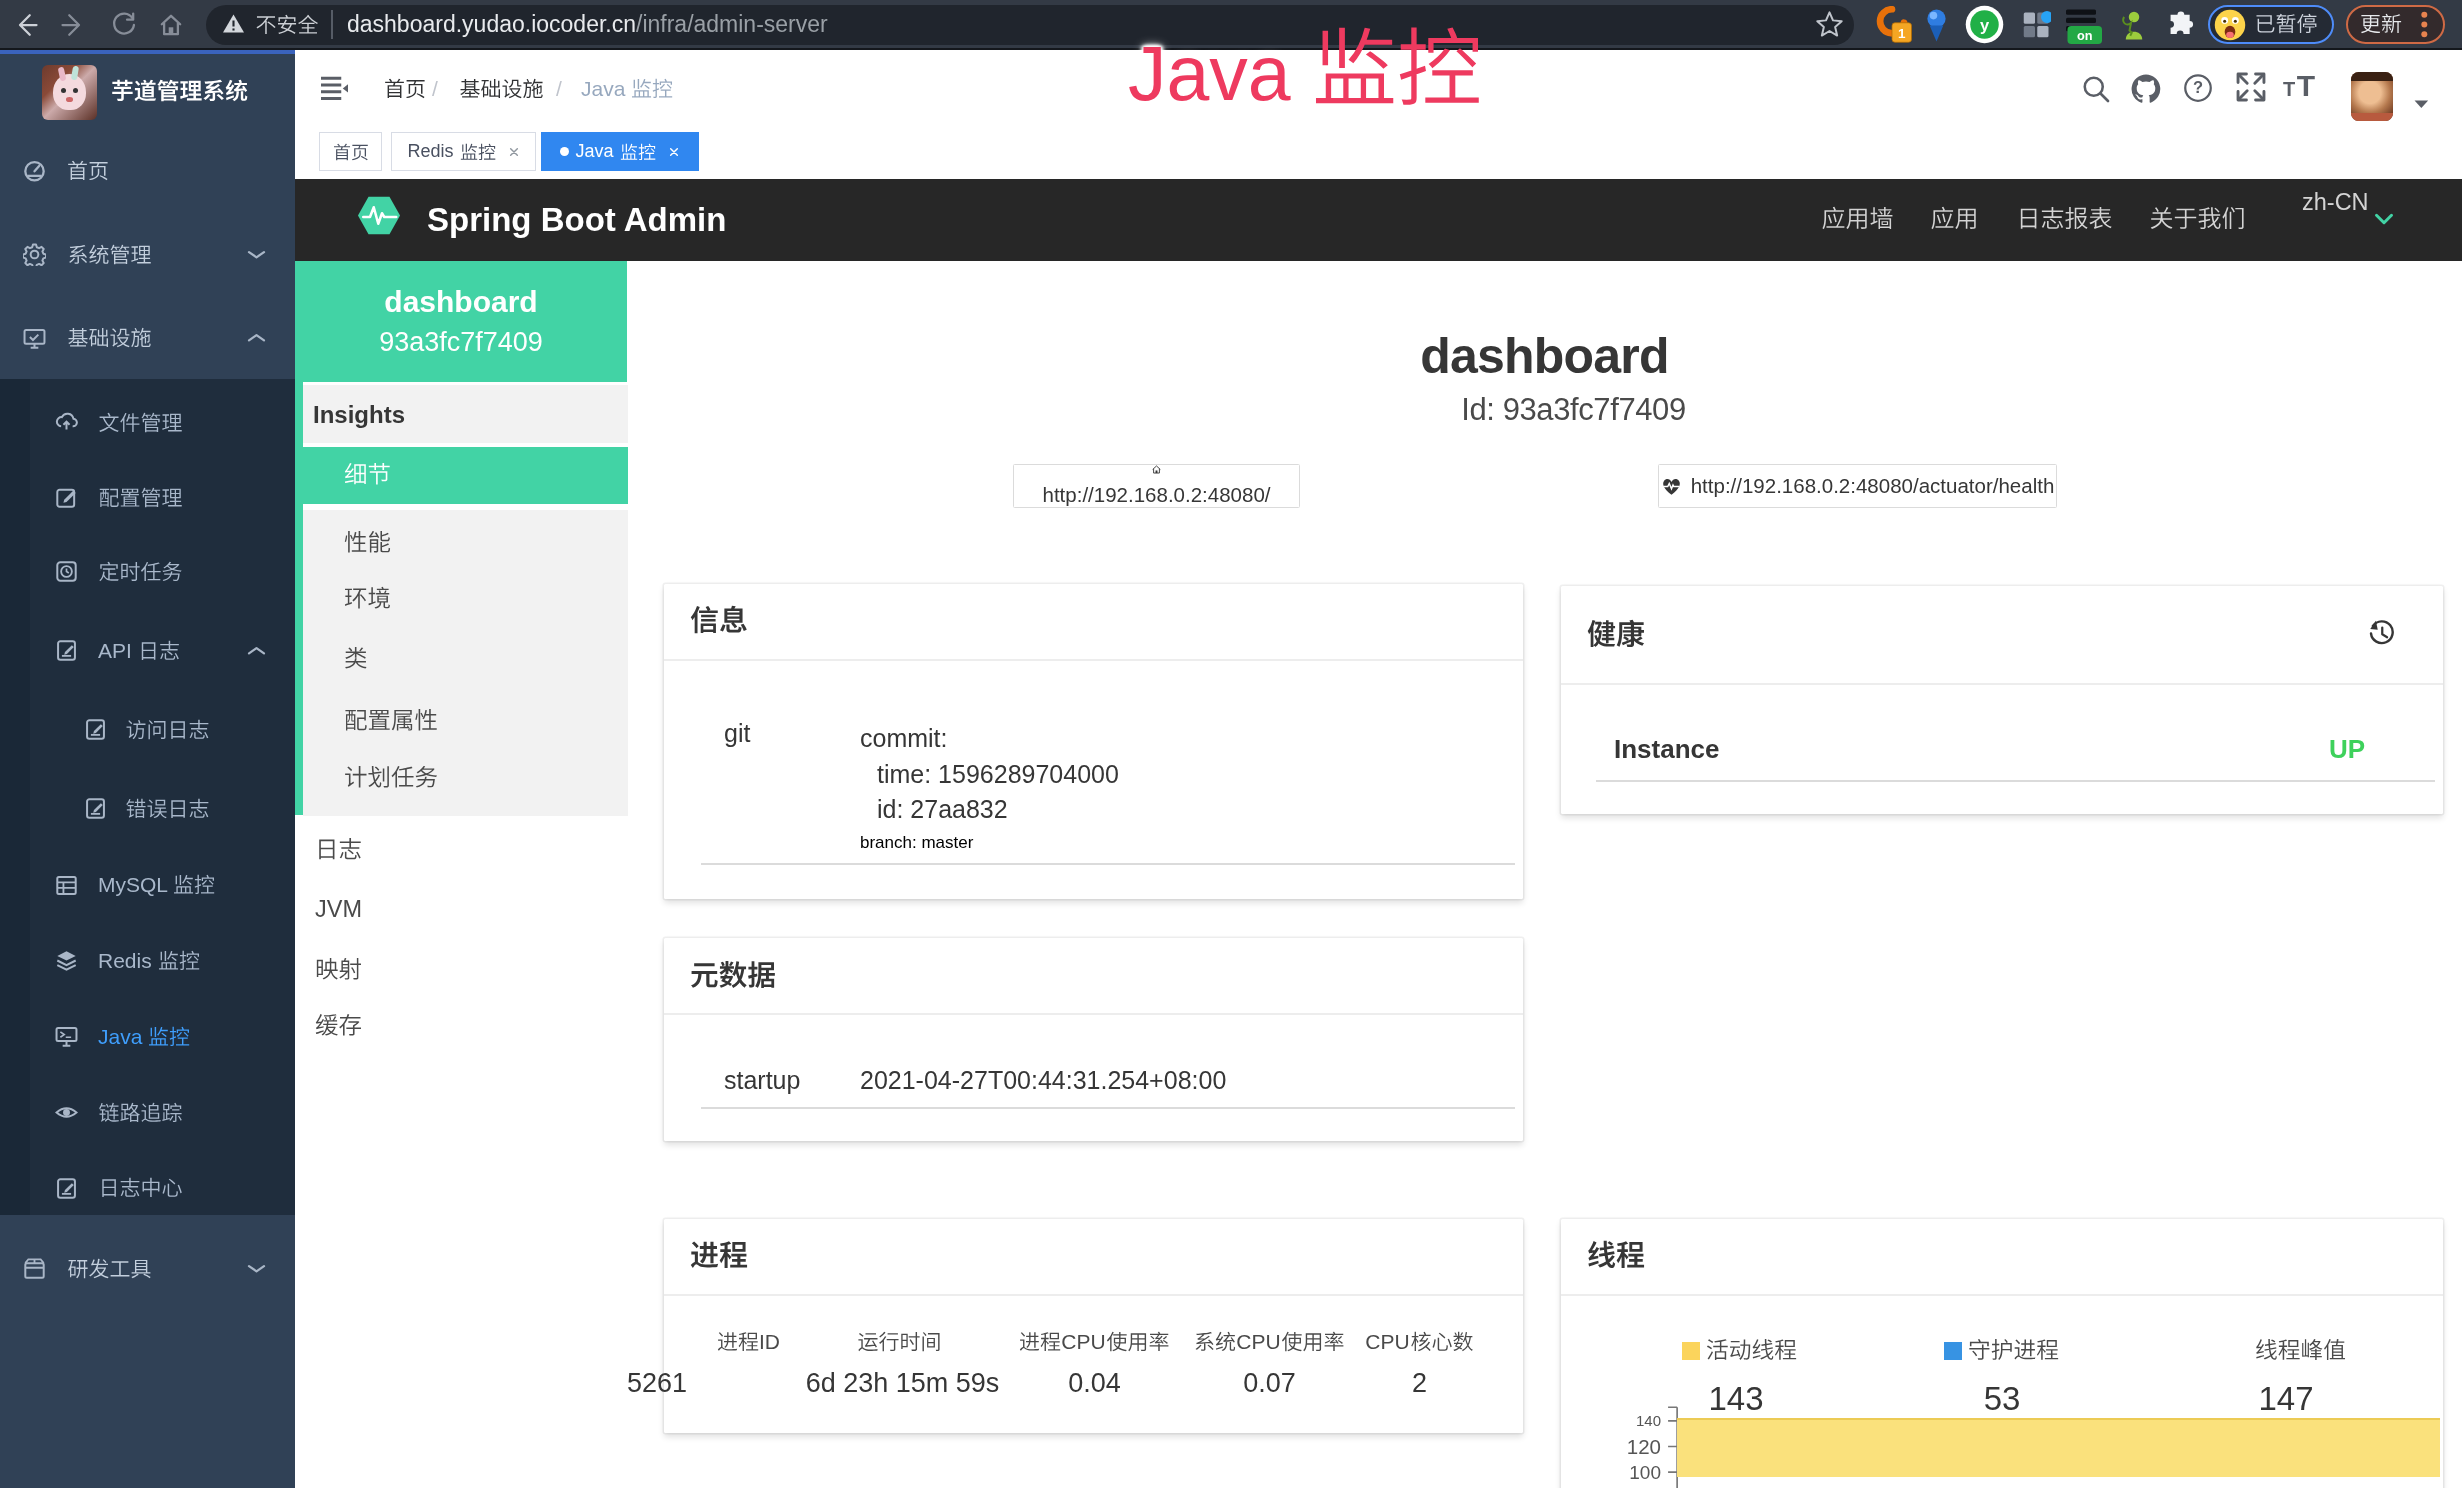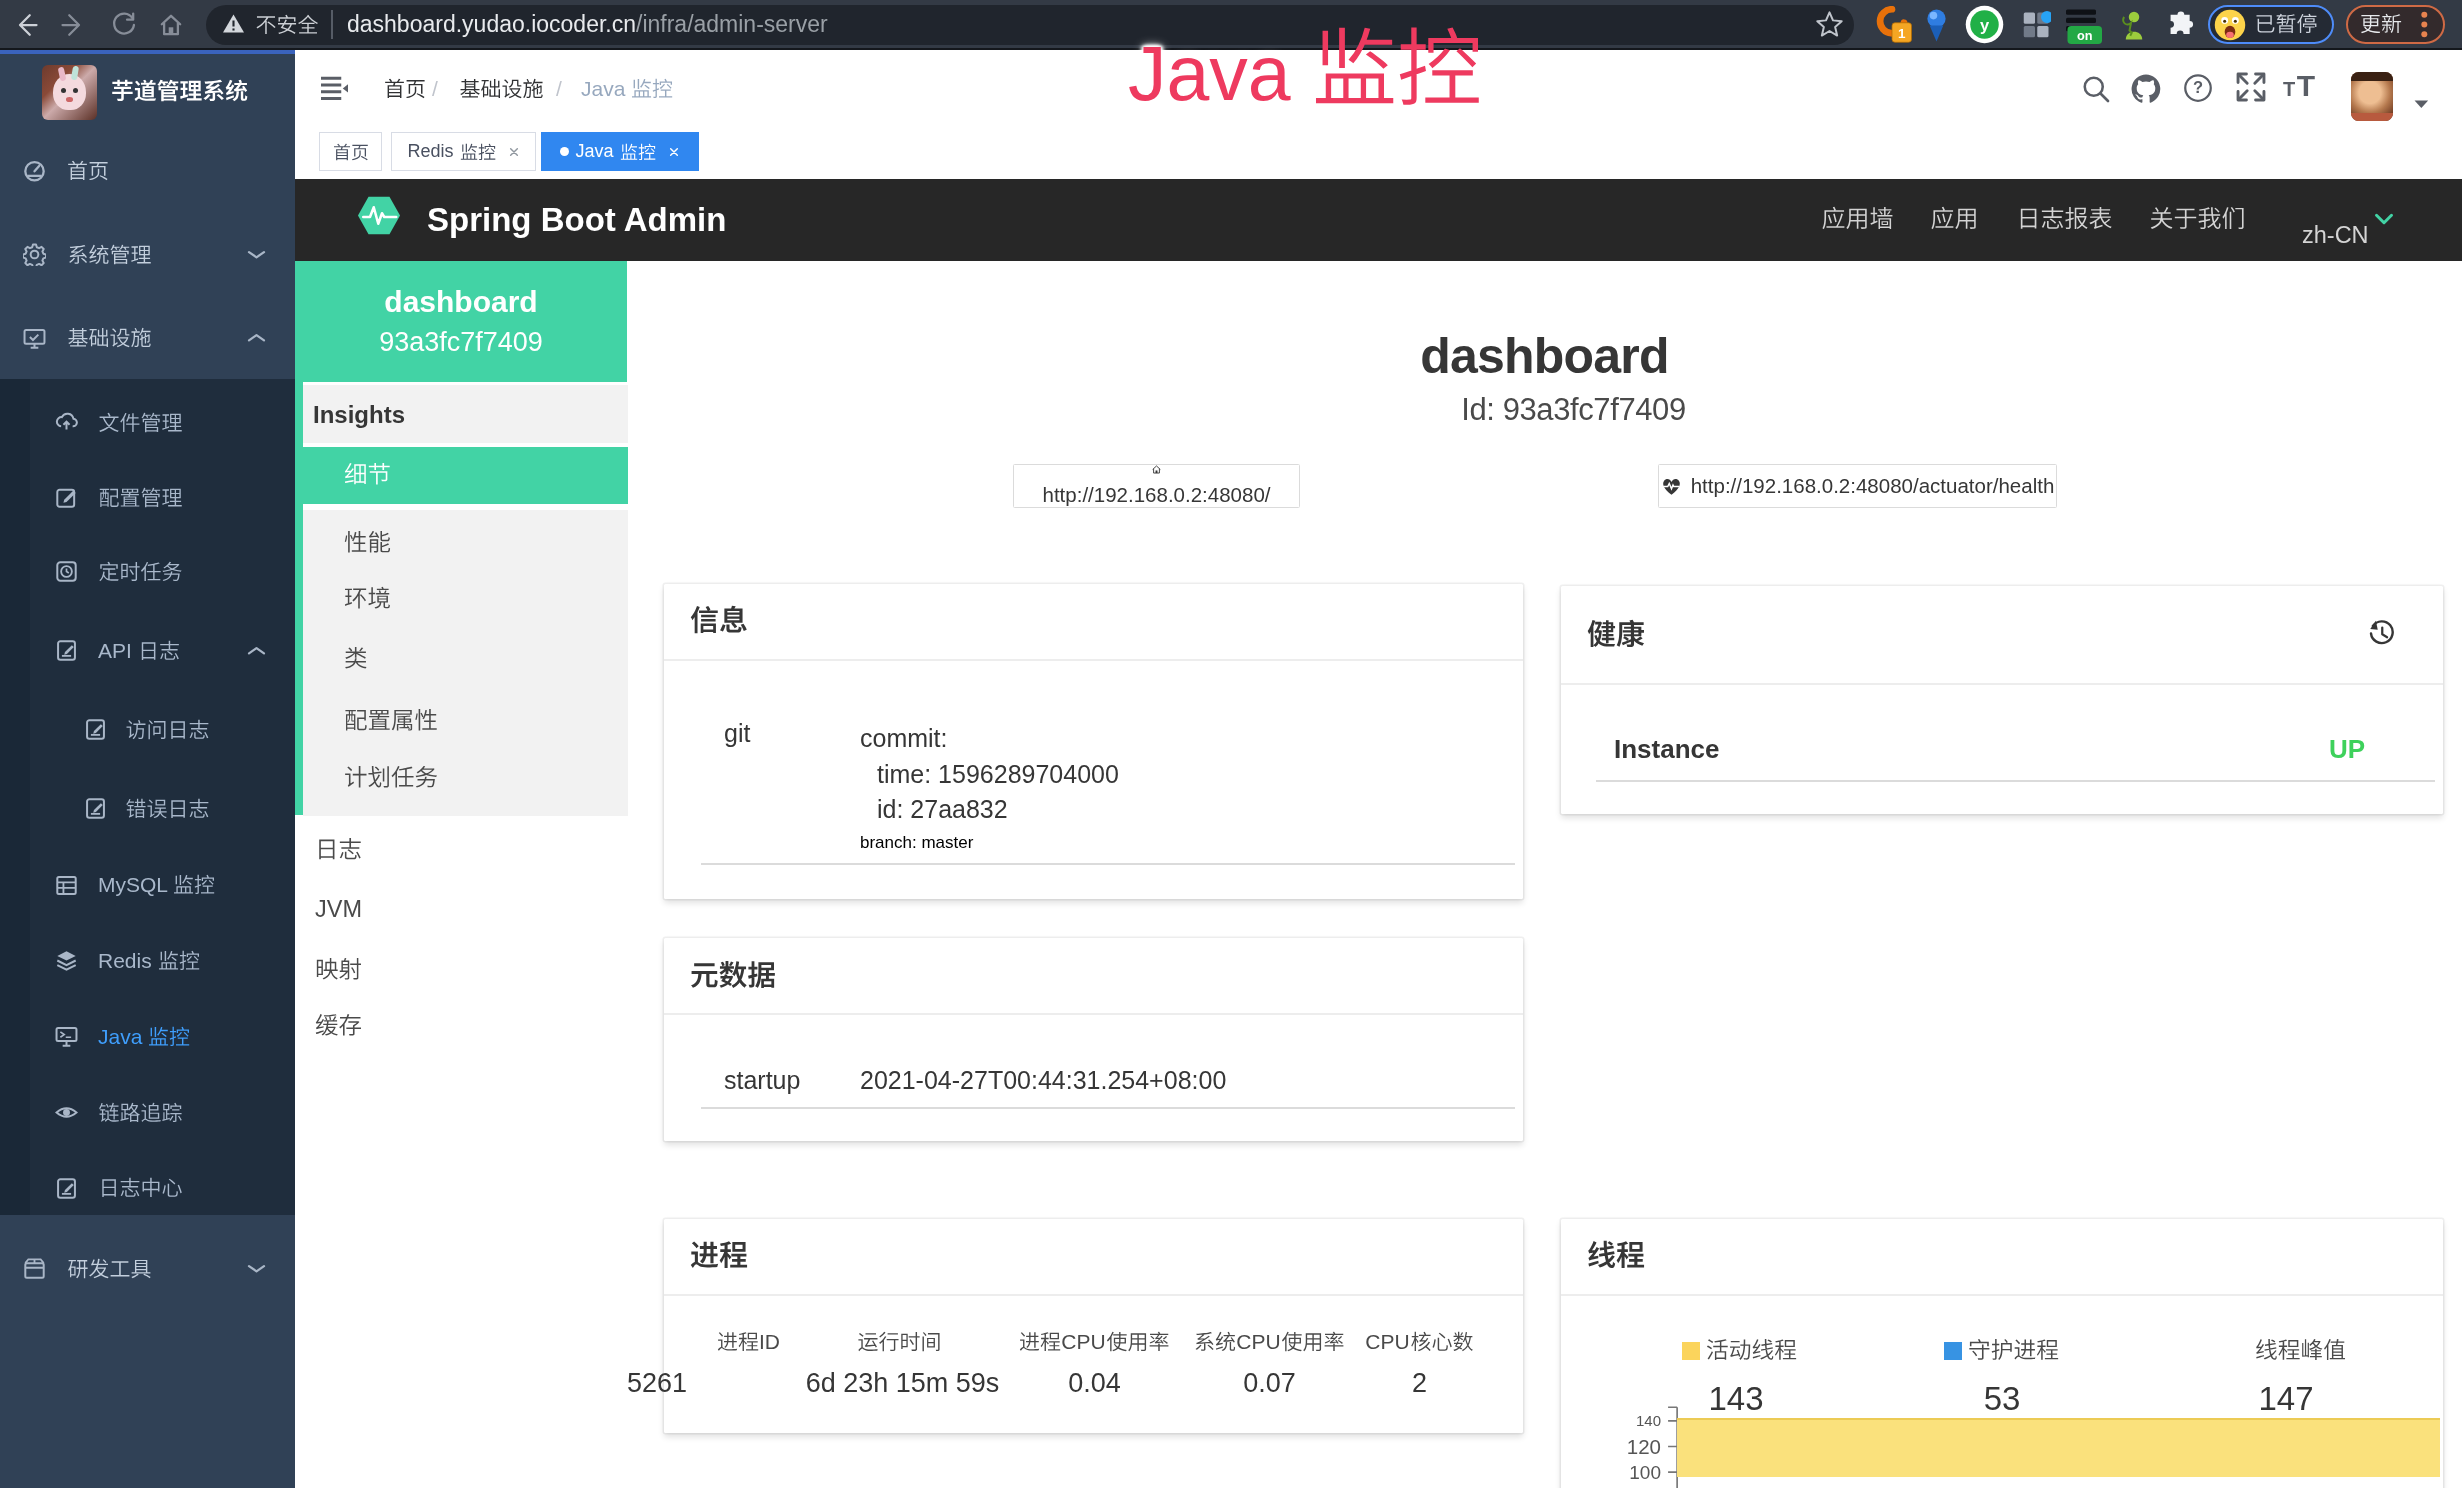--- a/index.html
+++ b/index.html
@@ -525,21 +525,21 @@
         </g>
       </svg></div>
     <div class="t" style="left:2149px;top:204px;font-size:24px;line-height:29px;color:#d4d4d4;"><svg class="k" style="vertical-align:-0.12em;" width="97" height="24" viewBox="0 -880 4000 1000" fill="currentColor">
         <g transform="scale(1,-1)">
           <use href="#r5173" x="0"></use>
           <use href="#r4e8e" x="1000"></use>
           <use href="#r6211" x="2000"></use>
           <use href="#r4eec" x="3000"></use>
         </g>
       </svg></div>
-    <div class="t" style="left:2302px;top:221px;font-size:23.5px;line-height:28px;color:#d4d4d4;">zh-CN</div>
+    <div class="t" style="left:2302px;top:188px;font-size:23.5px;line-height:28px;color:#d4d4d4;">zh-CN</div>
     <svg style="position:absolute;left:2374px;top:213px;" width="20" height="12" viewBox="0 0 26 16">
       <path d="M3 3 L13 13 L23 3" stroke="#42d3a5" stroke-width="4" fill="none" stroke-linecap="round" stroke-linejoin="round"></path>
     </svg>
     <div style="position:absolute;left:295px;top:261px;width:7.6px;height:554px;background:#42d3a5;"></div>
     <div style="position:absolute;left:295px;top:261px;width:332px;height:121px;background:#42d3a5;"></div>
     <div class="t" style="left:295px;top:284px;font-size:30px;line-height:36px;color:#fff;font-weight:700;text-align:center;width:332px;">dashboard</div>
     <div class="t" style="left:295px;top:326px;font-size:27px;line-height:33px;color:#fff;text-align:center;width:332px;">93a3fc7f7409</div>
     <div style="position:absolute;left:303px;top:385px;width:325px;height:58px;background:#f2f2f2;"></div>
     <div class="t" style="left:313px;top:400px;font-size:24px;line-height:29px;color:#363636;font-weight:700;">Insights</div>
     <div style="position:absolute;left:303px;top:447px;width:325px;height:57px;background:#42d3a5;"></div>

